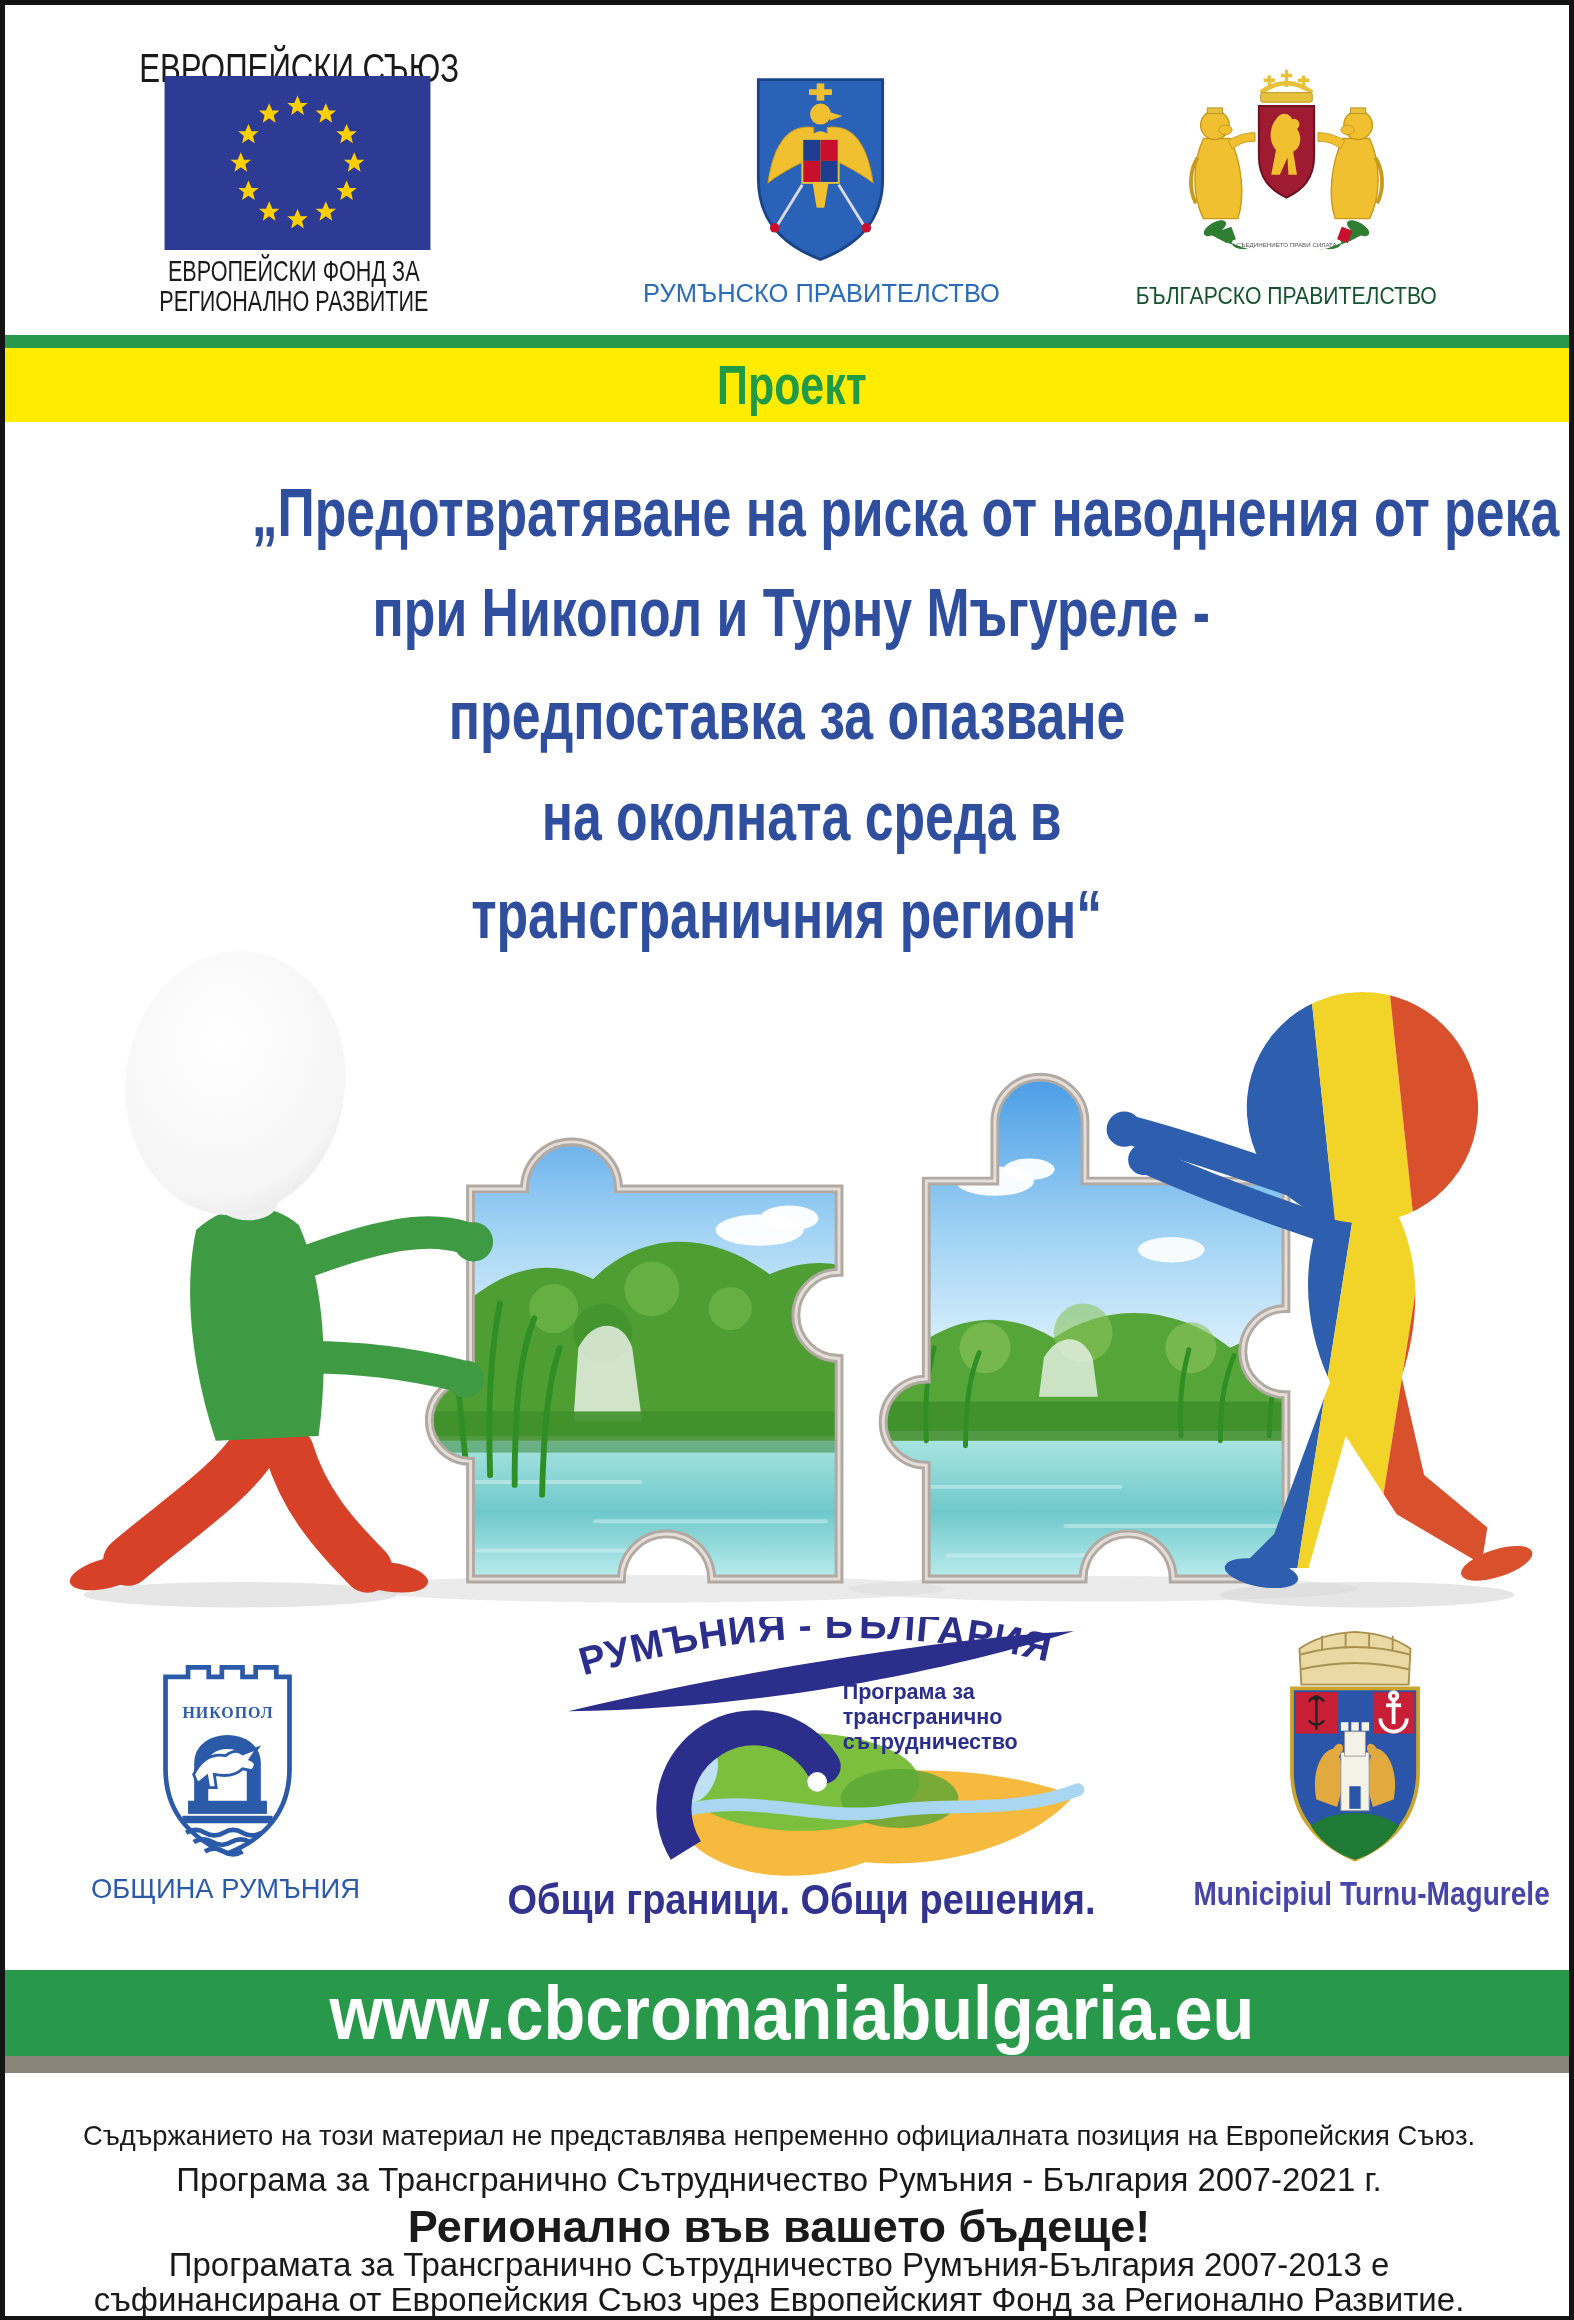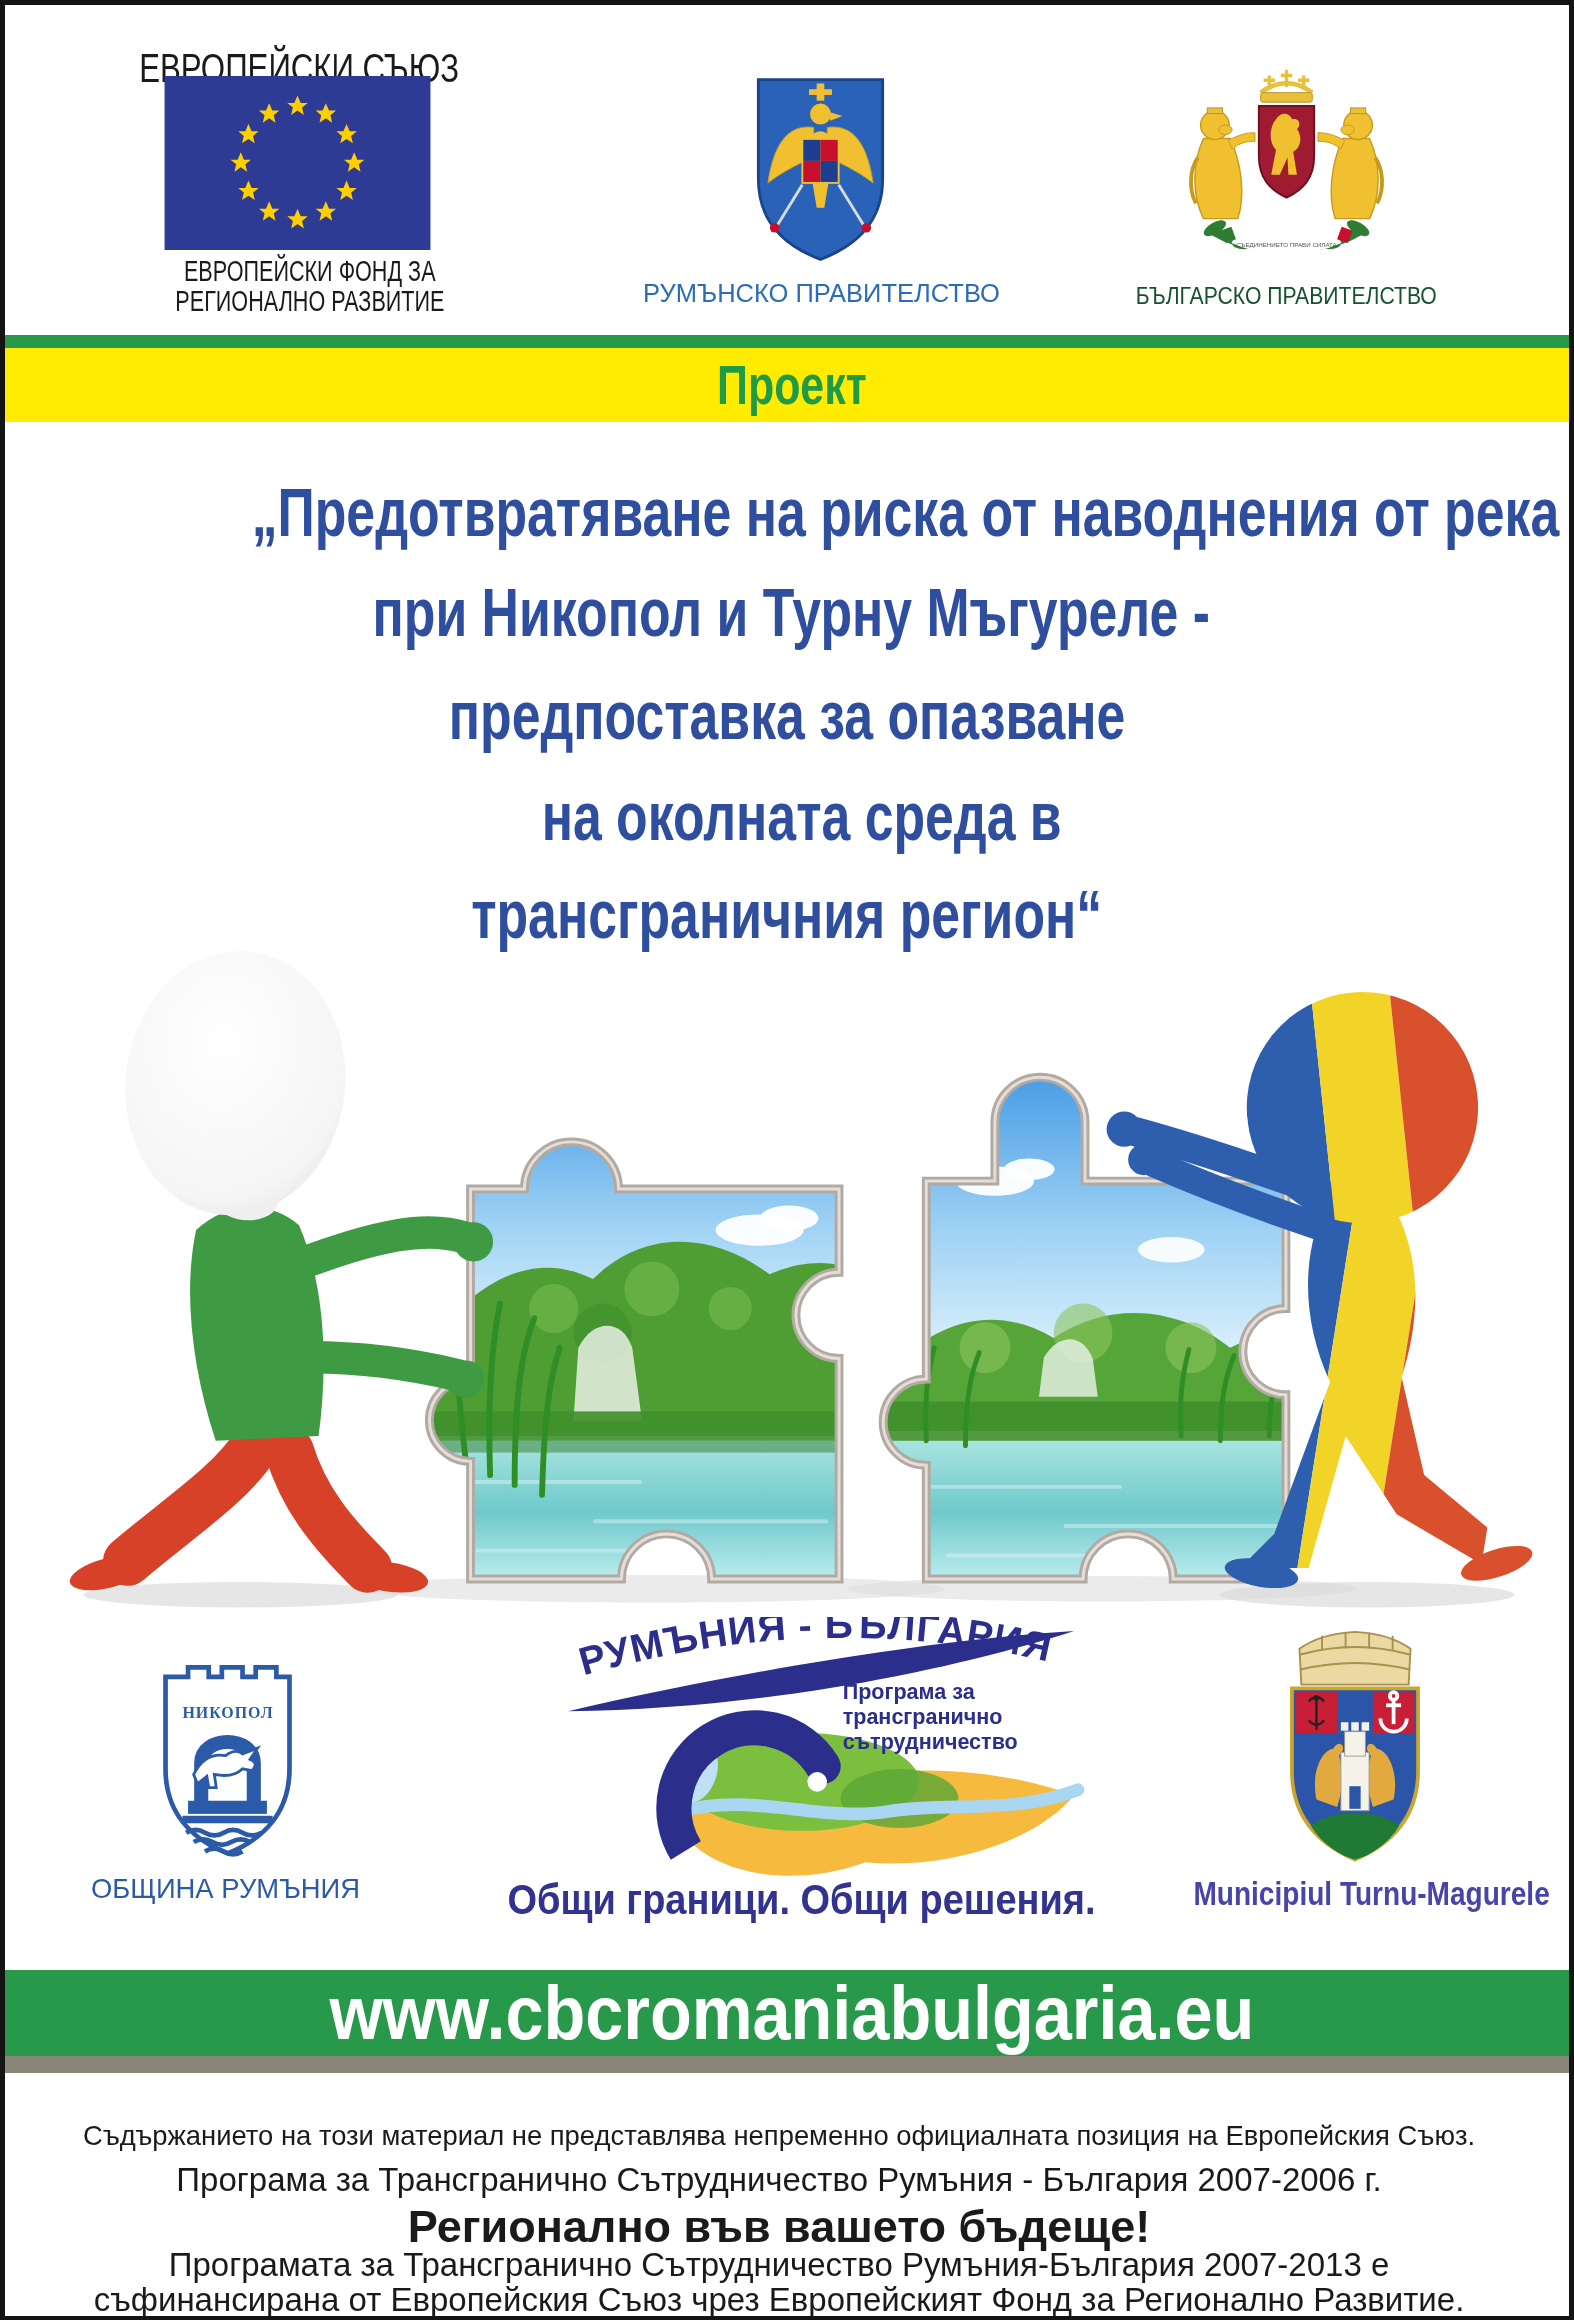--- a/index.html
+++ b/index.html
@@ -8,21 +8,21 @@
     border:5.9px solid #141414;box-sizing:border-box;overflow:hidden;
     font-family:"Liberation Sans", sans-serif;
   }
   .abs{position:absolute;}
   .cond{display:inline-block;transform:scaleX(0.78);transform-origin:50% 50%;white-space:nowrap;}
   .cond72{display:inline-block;transform:scaleX(0.72);transform-origin:50% 50%;white-space:nowrap;}
   .cond75{display:inline-block;transform:scaleX(0.75);transform-origin:50% 50%;white-space:nowrap;}
   .cond85{display:inline-block;transform:scaleX(0.85);transform-origin:50% 50%;white-space:nowrap;}
   .cond90{display:inline-block;transform:scaleX(0.90);transform-origin:50% 50%;white-space:nowrap;}
   .eu-title{top:41px;left:59px;width:470px;text-align:center;font-size:40px;color:#1a1a1a;}
-  .eu-fund{top:251px;left:70px;width:470px;text-align:center;font-size:30px;line-height:30px;color:#1a1a1a;}
+  .eu-fund{top:251px;left:54px;width:470px;text-align:center;font-size:30px;line-height:30px;color:#1a1a1a;}
   .gov-ro{top:274px;left:637px;width:359px;text-align:center;font-size:25.5px;color:#2b6cb8;}
   .gov-bg{top:278px;left:1108px;width:347px;text-align:center;font-size:23.5px;color:#14532d;}
   .green-strip{top:330px;left:0;width:1574px;height:12.7px;background:#28994a;}
   .yellow-band{top:343px;left:0;width:1574px;height:74px;background:#ffec00;line-height:74px;text-align:center;font-size:55px;font-weight:bold;color:#1f9b47;}
   .title-line{left:0;right:0;text-align:center;font-weight:bold;font-size:69px;line-height:69px;color:#2f4f9e;}
   .label-nikopol{top:1868px;left:59px;width:323px;text-align:center;font-size:27.4px;color:#2b5ba8;}
   .label-turnu{top:1870px;left:1157px;width:353px;text-align:center;font-size:33px;font-weight:600;color:#4845a8;}
   .site-band{top:1965px;left:0;width:1574px;height:86px;background:#28994a;line-height:86px;text-align:center;font-size:76px;font-weight:bold;color:#ffffff;}
   .gray-strip{top:2051px;left:0;width:1574px;height:16.7px;background:#8a8579;}
   .ft{left:0;right:16px;text-align:center;color:#1a1a1a;}
@@ -322,19 +322,19 @@
     <rect x="81" y="98" width="8" height="9" fill="#f5f2e8"></rect>
     <rect x="92" y="98" width="8" height="9" fill="#f5f2e8"></rect>
     <rect x="79" y="166" width="12" height="24" fill="#2a55a8"></rect>
   </svg>
   <div class="abs label-turnu"><span class="cond85">Municipiul Turnu-Magurele</span></div>
 
   <div class="abs site-band"><span class="cond90">www.cbcromaniabulgaria.eu</span></div>
   <div class="abs gray-strip"></div>
 
   <div class="abs ft ft0"><span>Съдържанието на този материал не представлява непременно официалната позиция на Европейския Съюз.</span></div>
-  <div class="abs ft ft1"><span>Програма за Трансгранично Сътрудничество Румъния - България 2007-2006 г.</span></div>
+  <div class="abs ft ft1"><span>Програма за Трансгранично Сътрудничество Румъния - България 2007-2021 г.</span></div>
   <div class="abs ft ft2"><span>Регионално във вашето бъдеще!</span></div>
   <div class="abs ft ft3"><span>Програмата за Трансгранично Сътрудничество Румъния-България 2007-2013 е</span></div>
   <div class="abs ft ft4"><span>съфинансирана от Европейския Съюз чрез Европейският Фонд за Регионално Развитие.</span></div>
 
 </div>
 
 
 </body></html>

